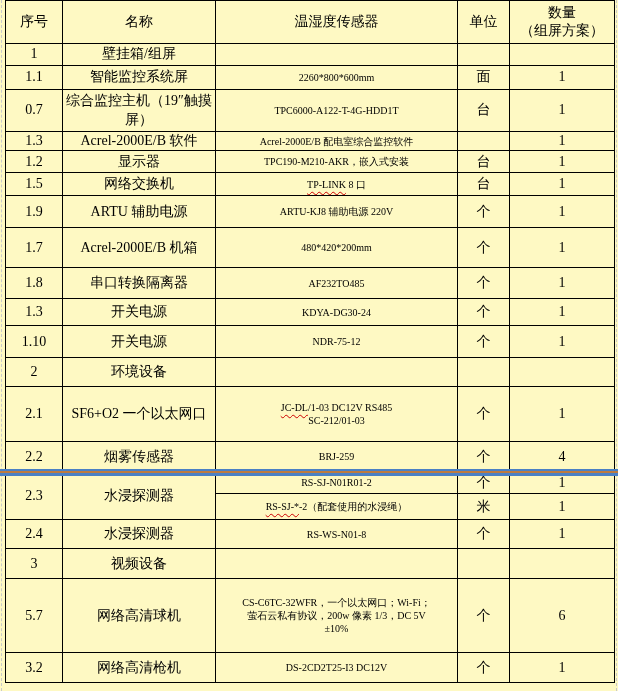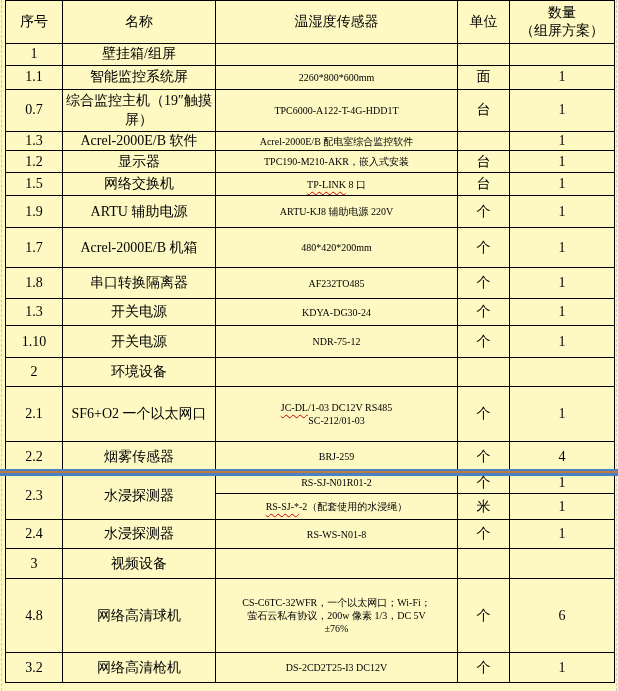--- a/index.html
+++ b/index.html
@@ -212,25 +212,25 @@
 
     <tr style="height:30px">
       <td>3</td>
       <td>视频设备</td>
       <td class="model-cell"></td>
       <td></td>
       <td></td>
     </tr>
 
     <tr style="height:74px">
-      <td>4.8</td>
+      <td>5.7</td>
       <td>网络高清球机</td>
       <td class="model-cell pre">CS-C6TC-32WFR，一个以太网口；Wi-Fi；
 萤石云私有协议，200w 像素 1/3，DC 5V
-±76%</td>
+±10%</td>
       <td>个</td>
       <td>6</td>
     </tr>
 
     <tr style="height:30px">
       <td>3.2</td>
       <td>网络高清枪机</td>
       <td class="model-cell">DS-2CD2T25-I3 DC12V</td>
       <td>个</td>
       <td>1</td>

